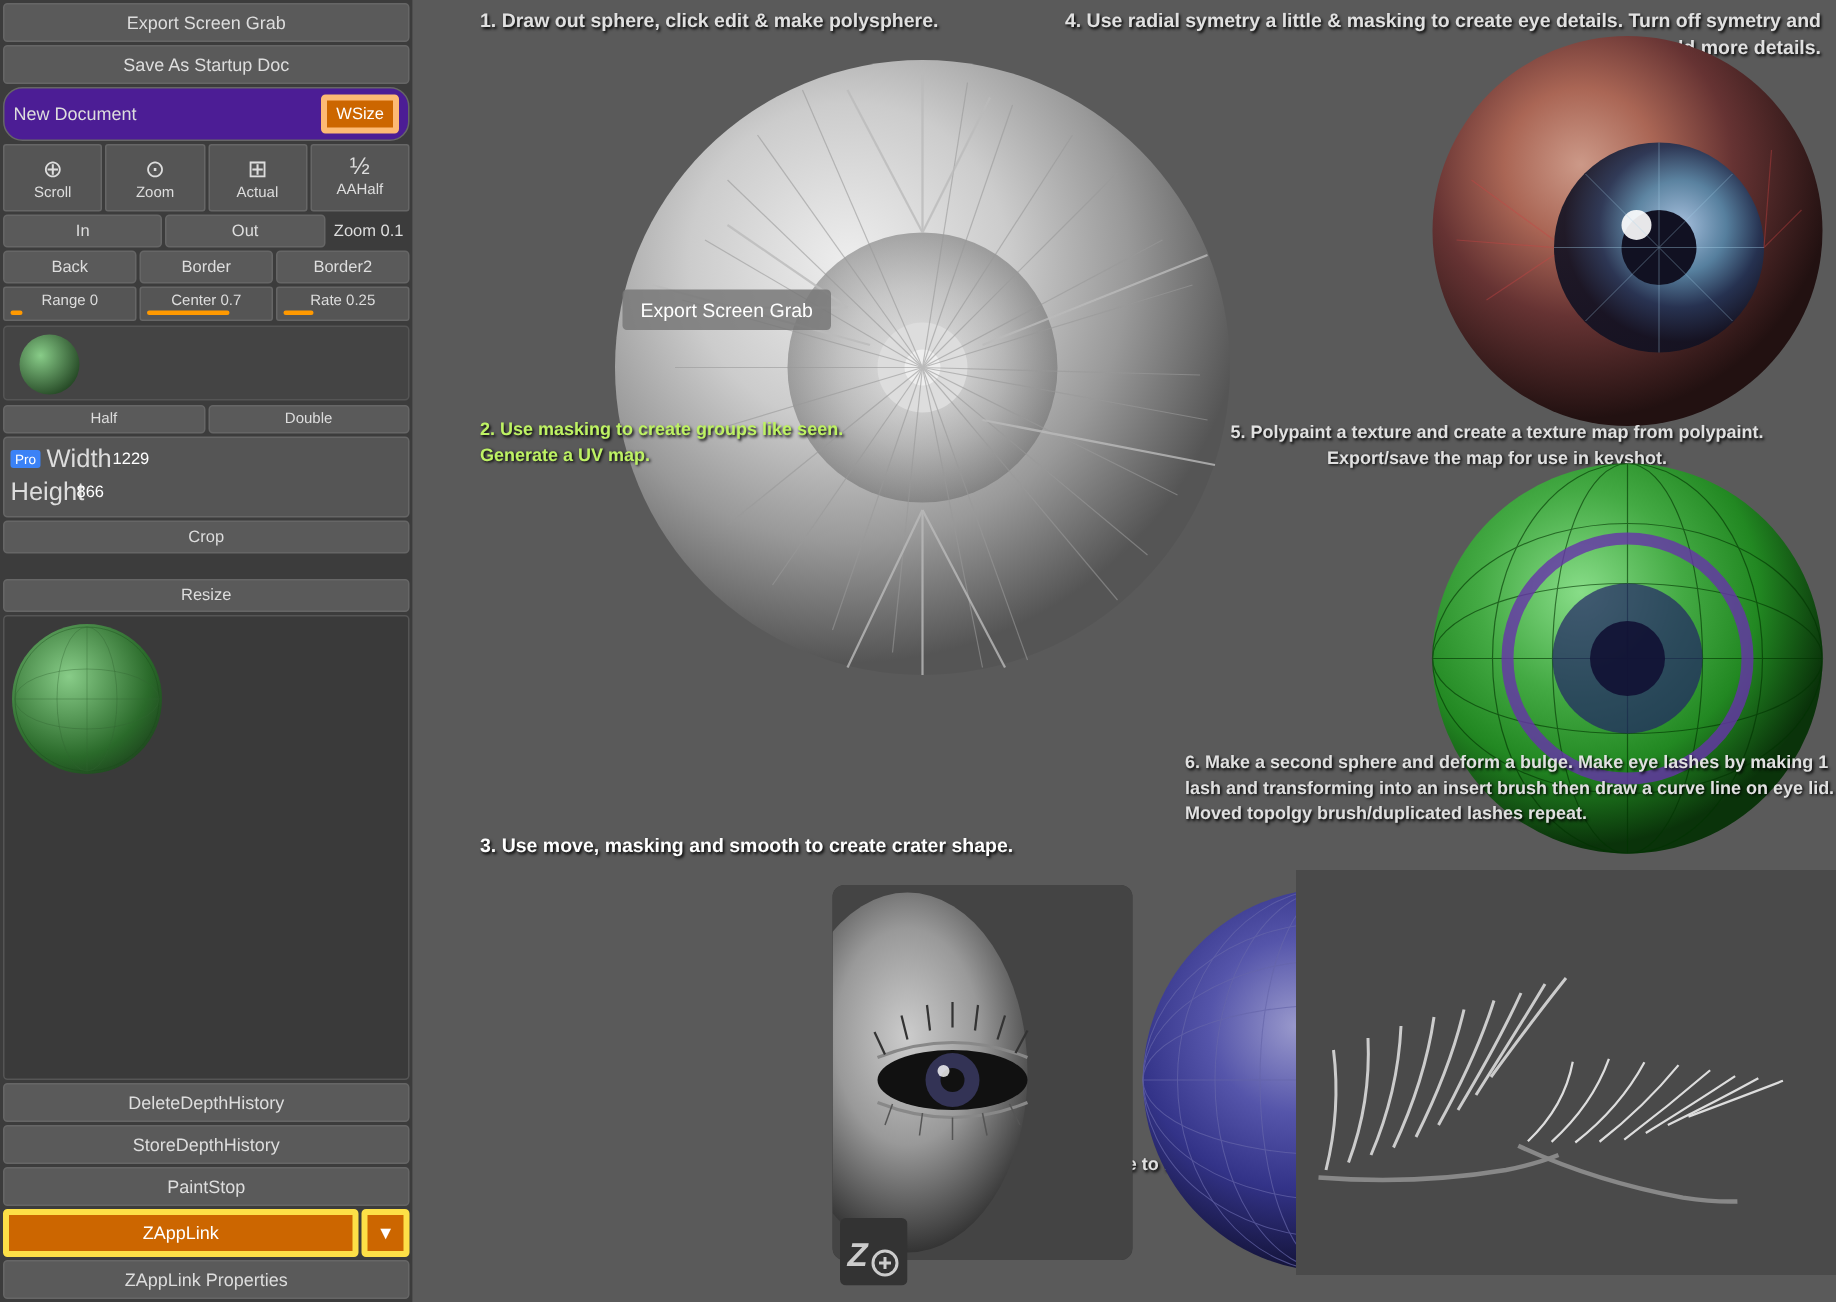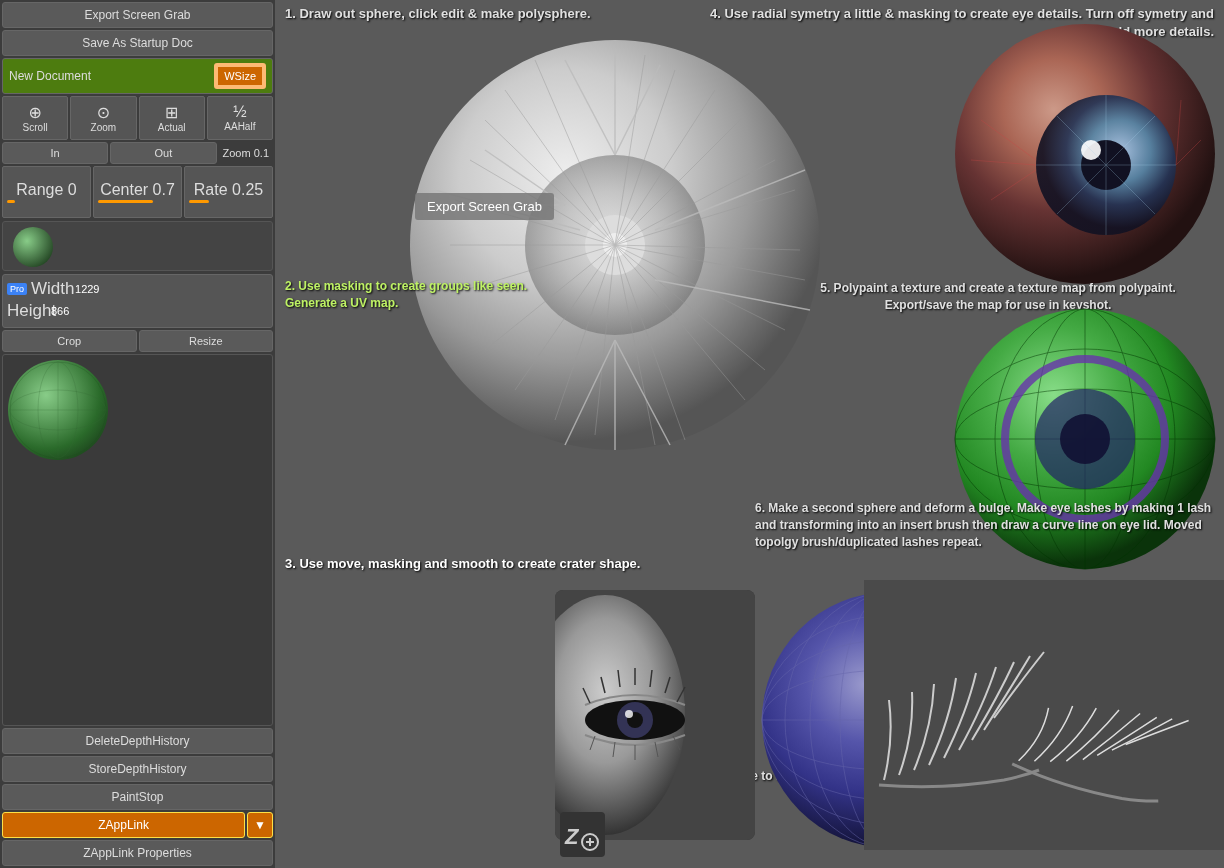--- a/index.html
+++ b/index.html
@@ -32,21 +32,21 @@
       padding: 5px 8px;
       font-size: 12px;
       cursor: pointer;
       text-align: center;
       border-radius: 3px;
     }
 
     .panel-btn-orange {
       background: #cc6600;
       color: #fff;
-      border: 1px solid #fde047;
+      border: 4px solid #fde047;
       padding: 5px 8px;
       font-size: 12px;
       cursor: pointer;
       text-align: center;
       border-radius: 3px;
     }
 
     .wsize-btn {
       background: #cc6600;
       color: #fff;
@@ -54,23 +54,23 @@
       padding: 3px 6px;
       font-size: 11px;
       cursor: pointer;
       border-radius: 3px;
     }
 
     .new-doc-row {
       display: flex;
       align-items: center;
       gap: 4px;
-      background: #4d7c0f;
+      background: #4c1d95;
       border: 1px solid #666;
-      border-radius: 3px;
+      border-radius: 13px;
       padding: 4px 6px;
     }
     .new-doc-label {
       color: #ddd;
       font-size: 12px;
       flex: 1;
     }
 
     .icon-grid {
       display: grid;
@@ -110,25 +110,25 @@
     }
     .back-row .panel-btn { flex: 1; font-size: 11px; padding: 4px; }
 
     .range-row {
       display: flex;
       gap: 2px;
       align-items: center;
     }
     .range-item {
       flex: 1;
-      font-size: 16px;
+      font-size: 10px;
       color: #ddd;
       background: #555;
       border: 1px solid #666;
-      padding: 14px 4px;
+      padding: 3px 4px;
       border-radius: 2px;
       text-align: center;
     }
     .range-slider {
       height: 3px;
       background: #f90;
       border-radius: 2px;
       margin-top: 1px;
     }
 
@@ -155,21 +155,22 @@
     .pro-badge {
       background: #3b82f6;
       color: #fff;
       font-size: 9px;
       padding: 1px 3px;
       border-radius: 2px;
     }
 
     .crop-resize-row {
       display: flex;
-      gap: 2px;
+      gap: 17px;
+      flex-direction: column;
     }
     .crop-resize-row .panel-btn { flex: 1; font-size: 11px; padding: 4px; }
 
     
     #viewport {
       position: absolute;
       left: 275px;
       top: 0;
       right: 0;
       bottom: 0;
@@ -177,20 +178,21 @@
     }
 
     
     .tutorial-text {
       position: absolute;
       color: #f0f0f0;
       font-size: 13px;
       font-weight: bold;
       text-shadow: 1px 1px 2px #000;
       line-height: 1.4;
+      margin-left: 35px;
     }
 
   </style>
 </head>
 <body>
 
 <div id="left-panel">
 
   <button class="panel-btn">Export Screen Grab</button>
 
@@ -219,40 +221,49 @@
       <span>AAHalf</span>
     </div>
   </div>
 
   <div class="zoom-row">
     <button class="panel-btn">In</button>
     <button class="panel-btn">Out</button>
     <span class="zoom-label">Zoom 0.1</span>
   </div>
 
+  <div class="back-row">
+    <button class="panel-btn">Back</button>
+    <button class="panel-btn">Border</button>
+    <button class="panel-btn">Border2</button>
+  </div>
 
   <div class="range-row">
     <div class="range-item">
       <div>Range 0</div>
       <div class="range-slider" style="width:10%"></div>
     </div>
     <div class="range-item">
       <div>Center 0.7</div>
       <div class="range-slider" style="width:70%"></div>
     </div>
     <div class="range-item">
       <div>Rate 0.25</div>
       <div class="range-slider" style="width:25%"></div>
     </div>
   </div>
 
   <div style="position:relative; height:50px; background:#444; border:1px solid #555; border-radius:3px; margin:1px 0; overflow:hidden;">
     <div style="position:absolute; left:10px; top:5px; width:40px; height:40px; background:radial-gradient(circle at 35% 35%, #88cc88, #224422 80%); border-radius:50%;"></div>
   </div>
 
+  <div class="half-double-row">
+    <button class="panel-btn">Half</button>
+    <button class="panel-btn">Double</button>
+  </div>
 
   <div class="width-height-section">
     <div class="wh-row">
       <span class="pro-badge">Pro</span>
       <span class="wh-label">Width</span>
       <span class="wh-value">1229</span>
     </div>
     <div class="wh-row">
       <span class="wh-label">Height</span>
       <span class="wh-value">866</span>

